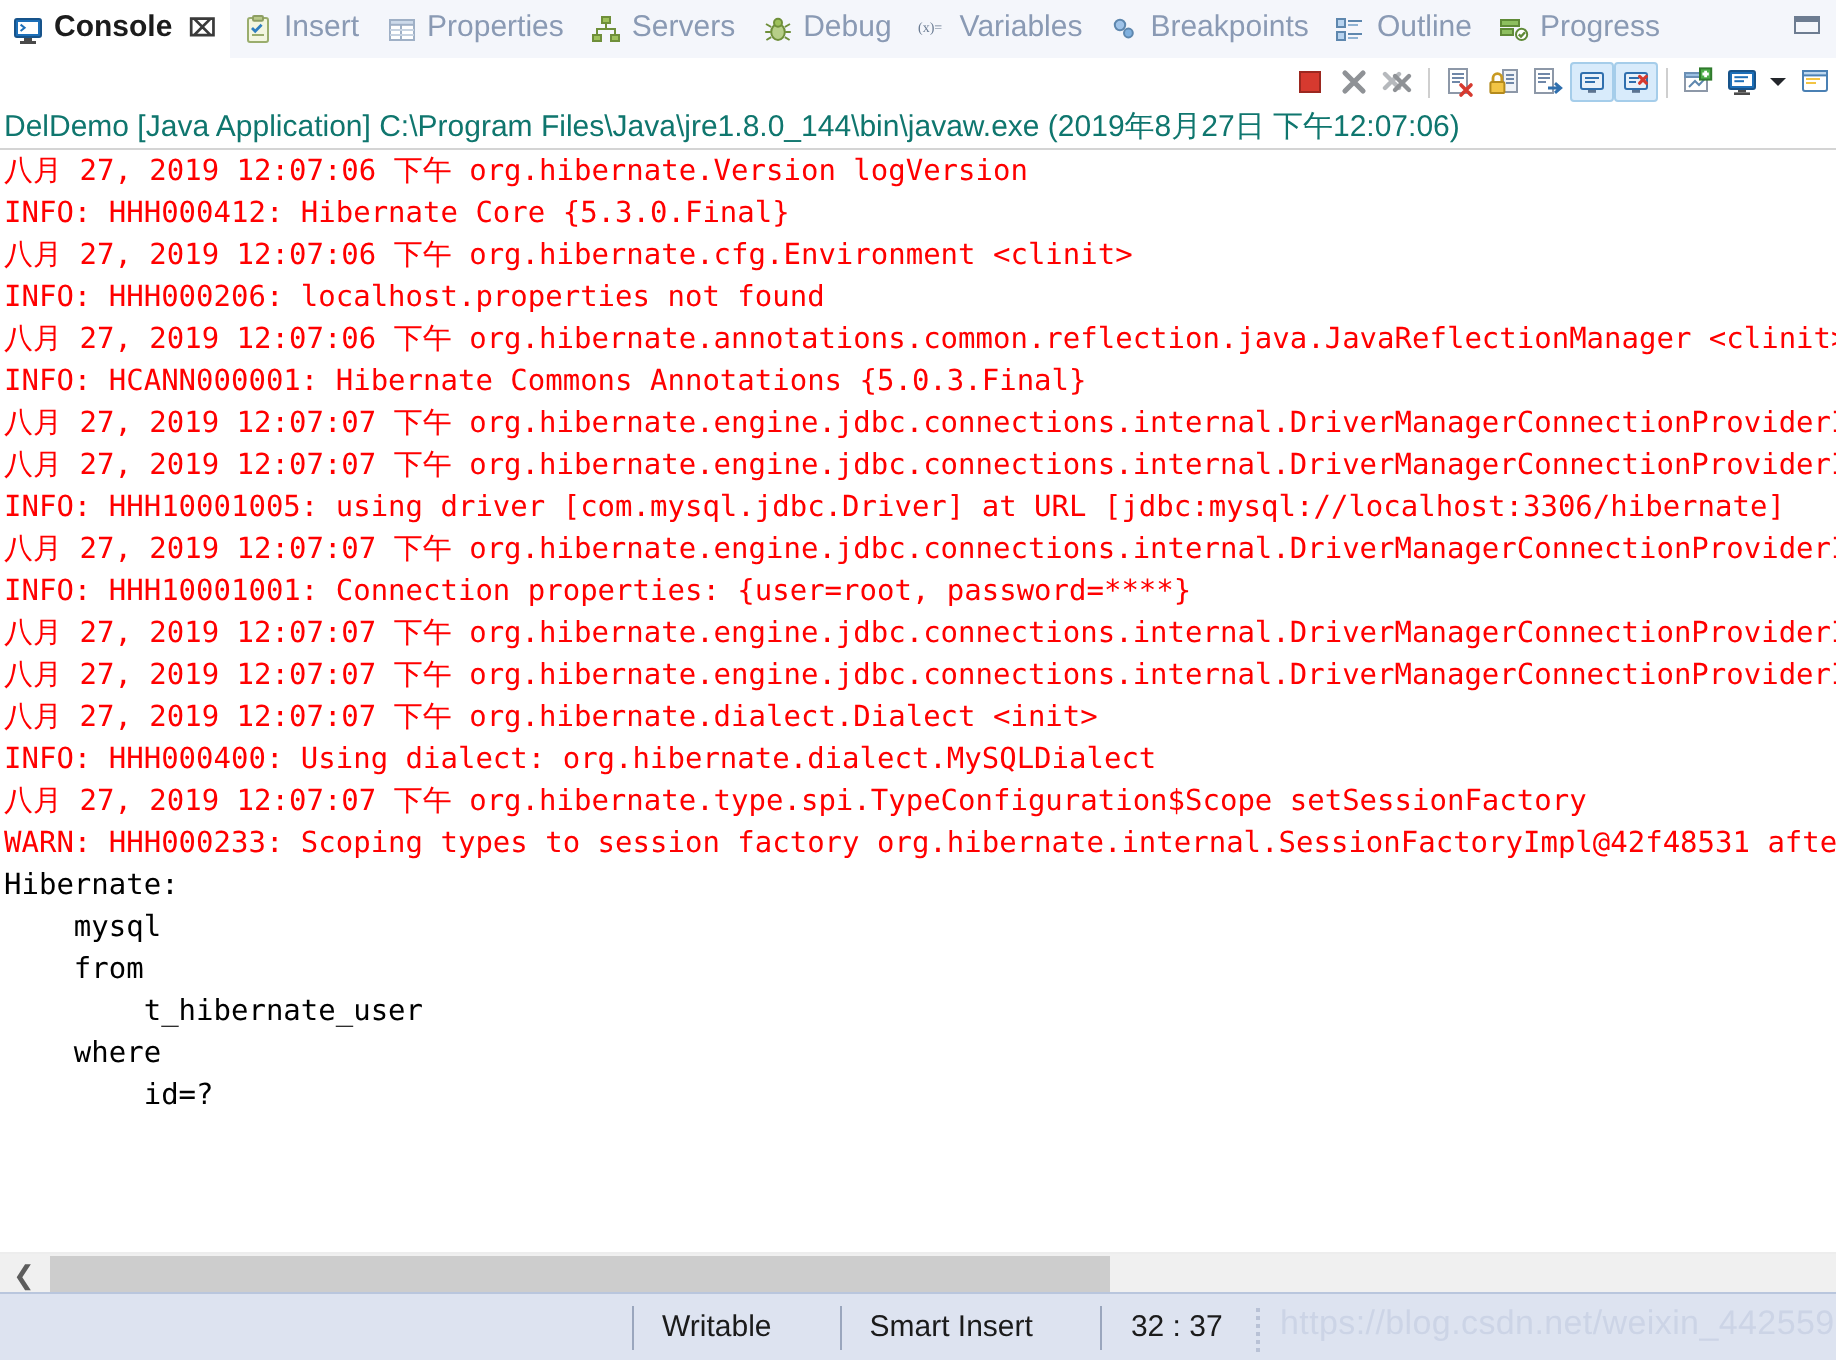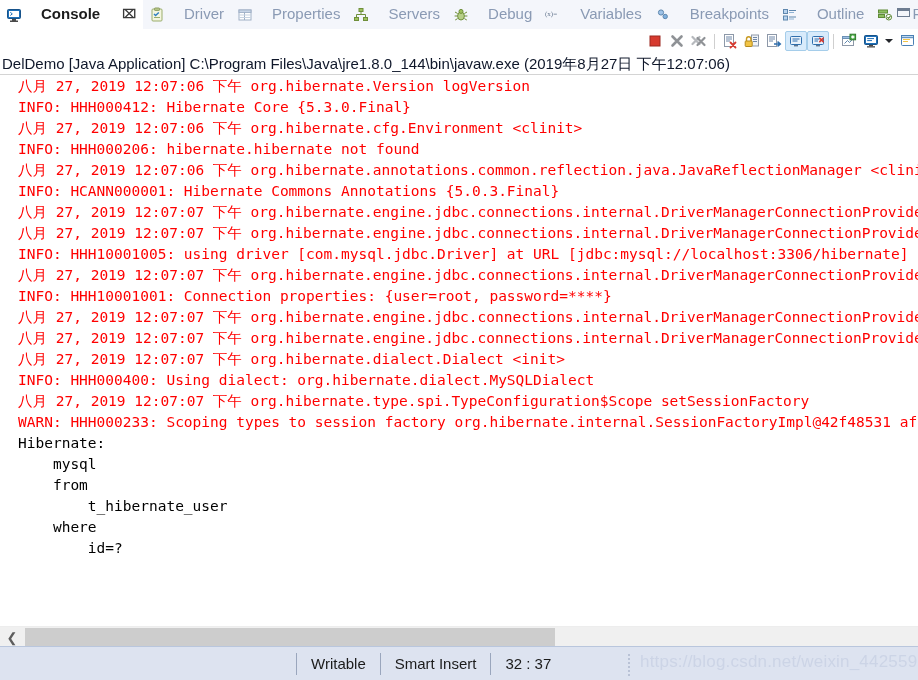--- a/index.html
+++ b/index.html
@@ -29,21 +29,21 @@
     background: #f4f6fb;
     display: flex;
     align-items: flex-end;
     box-sizing: border-box;
   }
   .tab {
     display: flex;
     align-items: center;
     height: 29px;
     padding: 0 7px 0 6px;
-    gap: 19px;
+    gap: 5px;
     font-size: 15px;
     color: #8a9ab4;
     white-space: nowrap;
     box-sizing: border-box;
   }
   .tab.active {
     background: #ffffff;
     color: #1c1c1c;
     font-weight: 600;
   }
@@ -100,21 +100,21 @@
     box-sizing: border-box;
   }
 
   
   .title-line {
     position: absolute;
     left: 0; top: 53px;
     width: 918px;
     height: 22px;
     font-size: 15px;
-    color: #0f172a;
+    color: #0f766e;
     white-space: nowrap;
     overflow: hidden;
     padding-left: 2px;
     box-sizing: border-box;
     line-height: 21px;
   }
   .title-rule {
     position: absolute;
     left: 0; top: 74px;
     width: 918px; height: 1px;
@@ -129,21 +129,21 @@
     height: 546px;
     overflow: hidden;
     background: #ffffff;
   }
   .cline {
     font-family: "DejaVu Sans Mono", "Liberation Mono", monospace;
     font-size: 14.5px;
     line-height: 21px;
     height: 21px;
     white-space: pre;
-    padding-left: 18px;
+    padding-left: 2px;
     box-sizing: border-box;
     overflow: hidden;
   }
   .c-red   { color: #ff0000; }
   .c-black { color: #000000; }
 
   
   .hscroll {
     position: absolute;
     left: 0; top: 626px;
@@ -175,20 +175,21 @@
 
   
   .statusbar {
     position: absolute;
     left: 0; top: 647px;
     width: 918px; height: 33px;
     background: #dde3f0;
     display: flex;
     align-items: center;
     box-sizing: border-box;
+    gap: 20px;
   }
   .sb-spacer { width: 296px; flex: 0 0 296px; }
   .sb-cell {
     position: relative;
     font-size: 15px;
     color: #1b1b1b;
     padding: 0 14px;
     height: 22px;
     line-height: 22px;
     white-space: nowrap;
@@ -236,21 +237,21 @@
 
     <div class="tab">
       <span class="ticon">
         <svg width="16" height="16" viewBox="0 0 16 16">
           <rect x="3" y="2" width="10" height="12" rx="1" fill="#f3f6e0" stroke="#9aad6d"></rect>
           <rect x="5.5" y="1" width="5" height="2.4" rx="0.6" fill="#b9c98a" stroke="#8d9e62"></rect>
           <path d="M5 7l1.6 1.6L9.8 5.4" fill="none" stroke="#2f7fc1" stroke-width="1.4"></path>
           <rect x="5" y="10" width="6" height="1" fill="#9aad6d"></rect>
         </svg>
       </span>
-      <span class="tlabel">Driver</span>
+      <span class="tlabel">Insert</span>
     </div>
 
     <div class="tab">
       <span class="ticon">
         <svg width="16" height="16" viewBox="0 0 16 16">
           <rect x="2" y="3" width="12" height="10" fill="#ffffff" stroke="#9fb0c6"></rect>
           <rect x="2" y="3" width="12" height="2.4" fill="#cddaea" stroke="#9fb0c6"></rect>
           <line x1="7.5" y1="5.4" x2="7.5" y2="13" stroke="#9fb0c6"></line>
           <line x1="2" y1="8" x2="14" y2="8" stroke="#c7d3e1"></line>
           <line x1="2" y1="10.5" x2="14" y2="10.5" stroke="#c7d3e1"></line>
@@ -444,21 +445,21 @@
 
   </div>
 
   <div class="title-line">DelDemo [Java Application] C:\Program Files\Java\jre1.8.0_144\bin\javaw.exe (2019年8月27日 下午12:07:06)</div>
   <div class="title-rule"></div>
 
   <div class="console" id="console-output">
       <div class="cline c-red">八月 27, 2019 12:07:06 下午 org.hibernate.Version logVersion</div>
       <div class="cline c-red">INFO: HHH000412: Hibernate Core {5.3.0.Final}</div>
       <div class="cline c-red">八月 27, 2019 12:07:06 下午 org.hibernate.cfg.Environment &lt;clinit&gt;</div>
-      <div class="cline c-red">INFO: HHH000206: hibernate.hibernate not found</div>
+      <div class="cline c-red">INFO: HHH000206: localhost.properties not found</div>
       <div class="cline c-red">八月 27, 2019 12:07:06 下午 org.hibernate.annotations.common.reflection.java.JavaReflectionManager &lt;clinit&gt;</div>
       <div class="cline c-red">INFO: HCANN000001: Hibernate Commons Annotations {5.0.3.Final}</div>
       <div class="cline c-red">八月 27, 2019 12:07:07 下午 org.hibernate.engine.jdbc.connections.internal.DriverManagerConnectionProviderImpl configure</div>
       <div class="cline c-red">八月 27, 2019 12:07:07 下午 org.hibernate.engine.jdbc.connections.internal.DriverManagerConnectionProviderImpl buildCreator</div>
       <div class="cline c-red">INFO: HHH10001005: using driver [com.mysql.jdbc.Driver] at URL [jdbc:mysql://localhost:3306/hibernate]</div>
       <div class="cline c-red">八月 27, 2019 12:07:07 下午 org.hibernate.engine.jdbc.connections.internal.DriverManagerConnectionProviderImpl buildCreator</div>
       <div class="cline c-red">INFO: HHH10001001: Connection properties: {user=root, password=****}</div>
       <div class="cline c-red">八月 27, 2019 12:07:07 下午 org.hibernate.engine.jdbc.connections.internal.DriverManagerConnectionProviderImpl buildCreator</div>
       <div class="cline c-red">八月 27, 2019 12:07:07 下午 org.hibernate.engine.jdbc.connections.internal.DriverManagerConnectionProviderImpl buildPool</div>
       <div class="cline c-red">八月 27, 2019 12:07:07 下午 org.hibernate.dialect.Dialect &lt;init&gt;</div>

